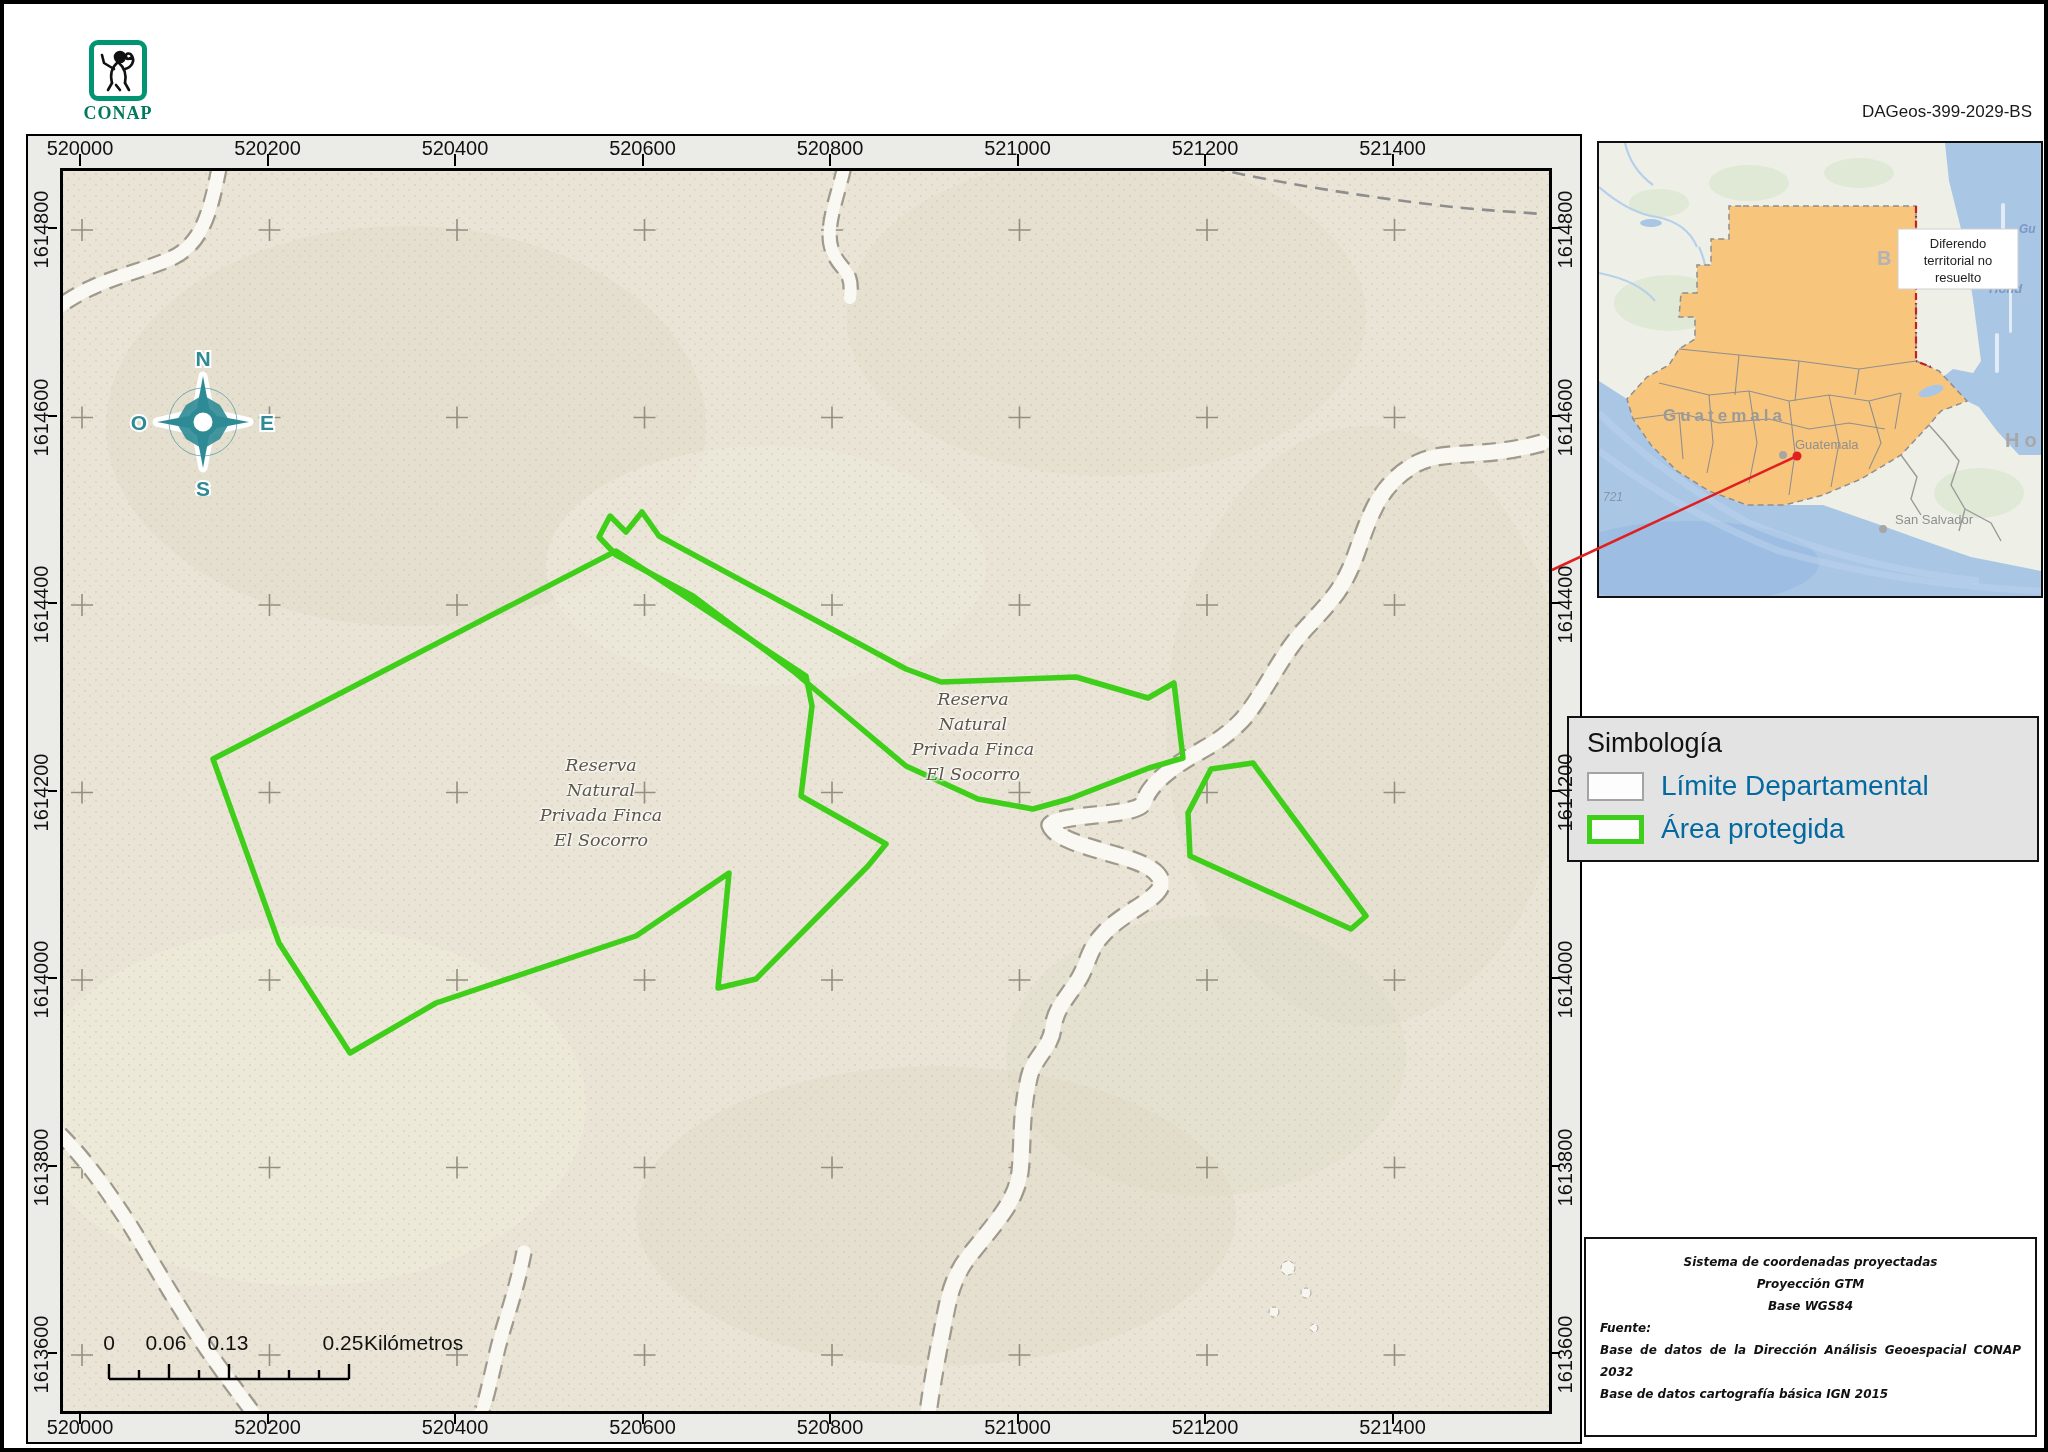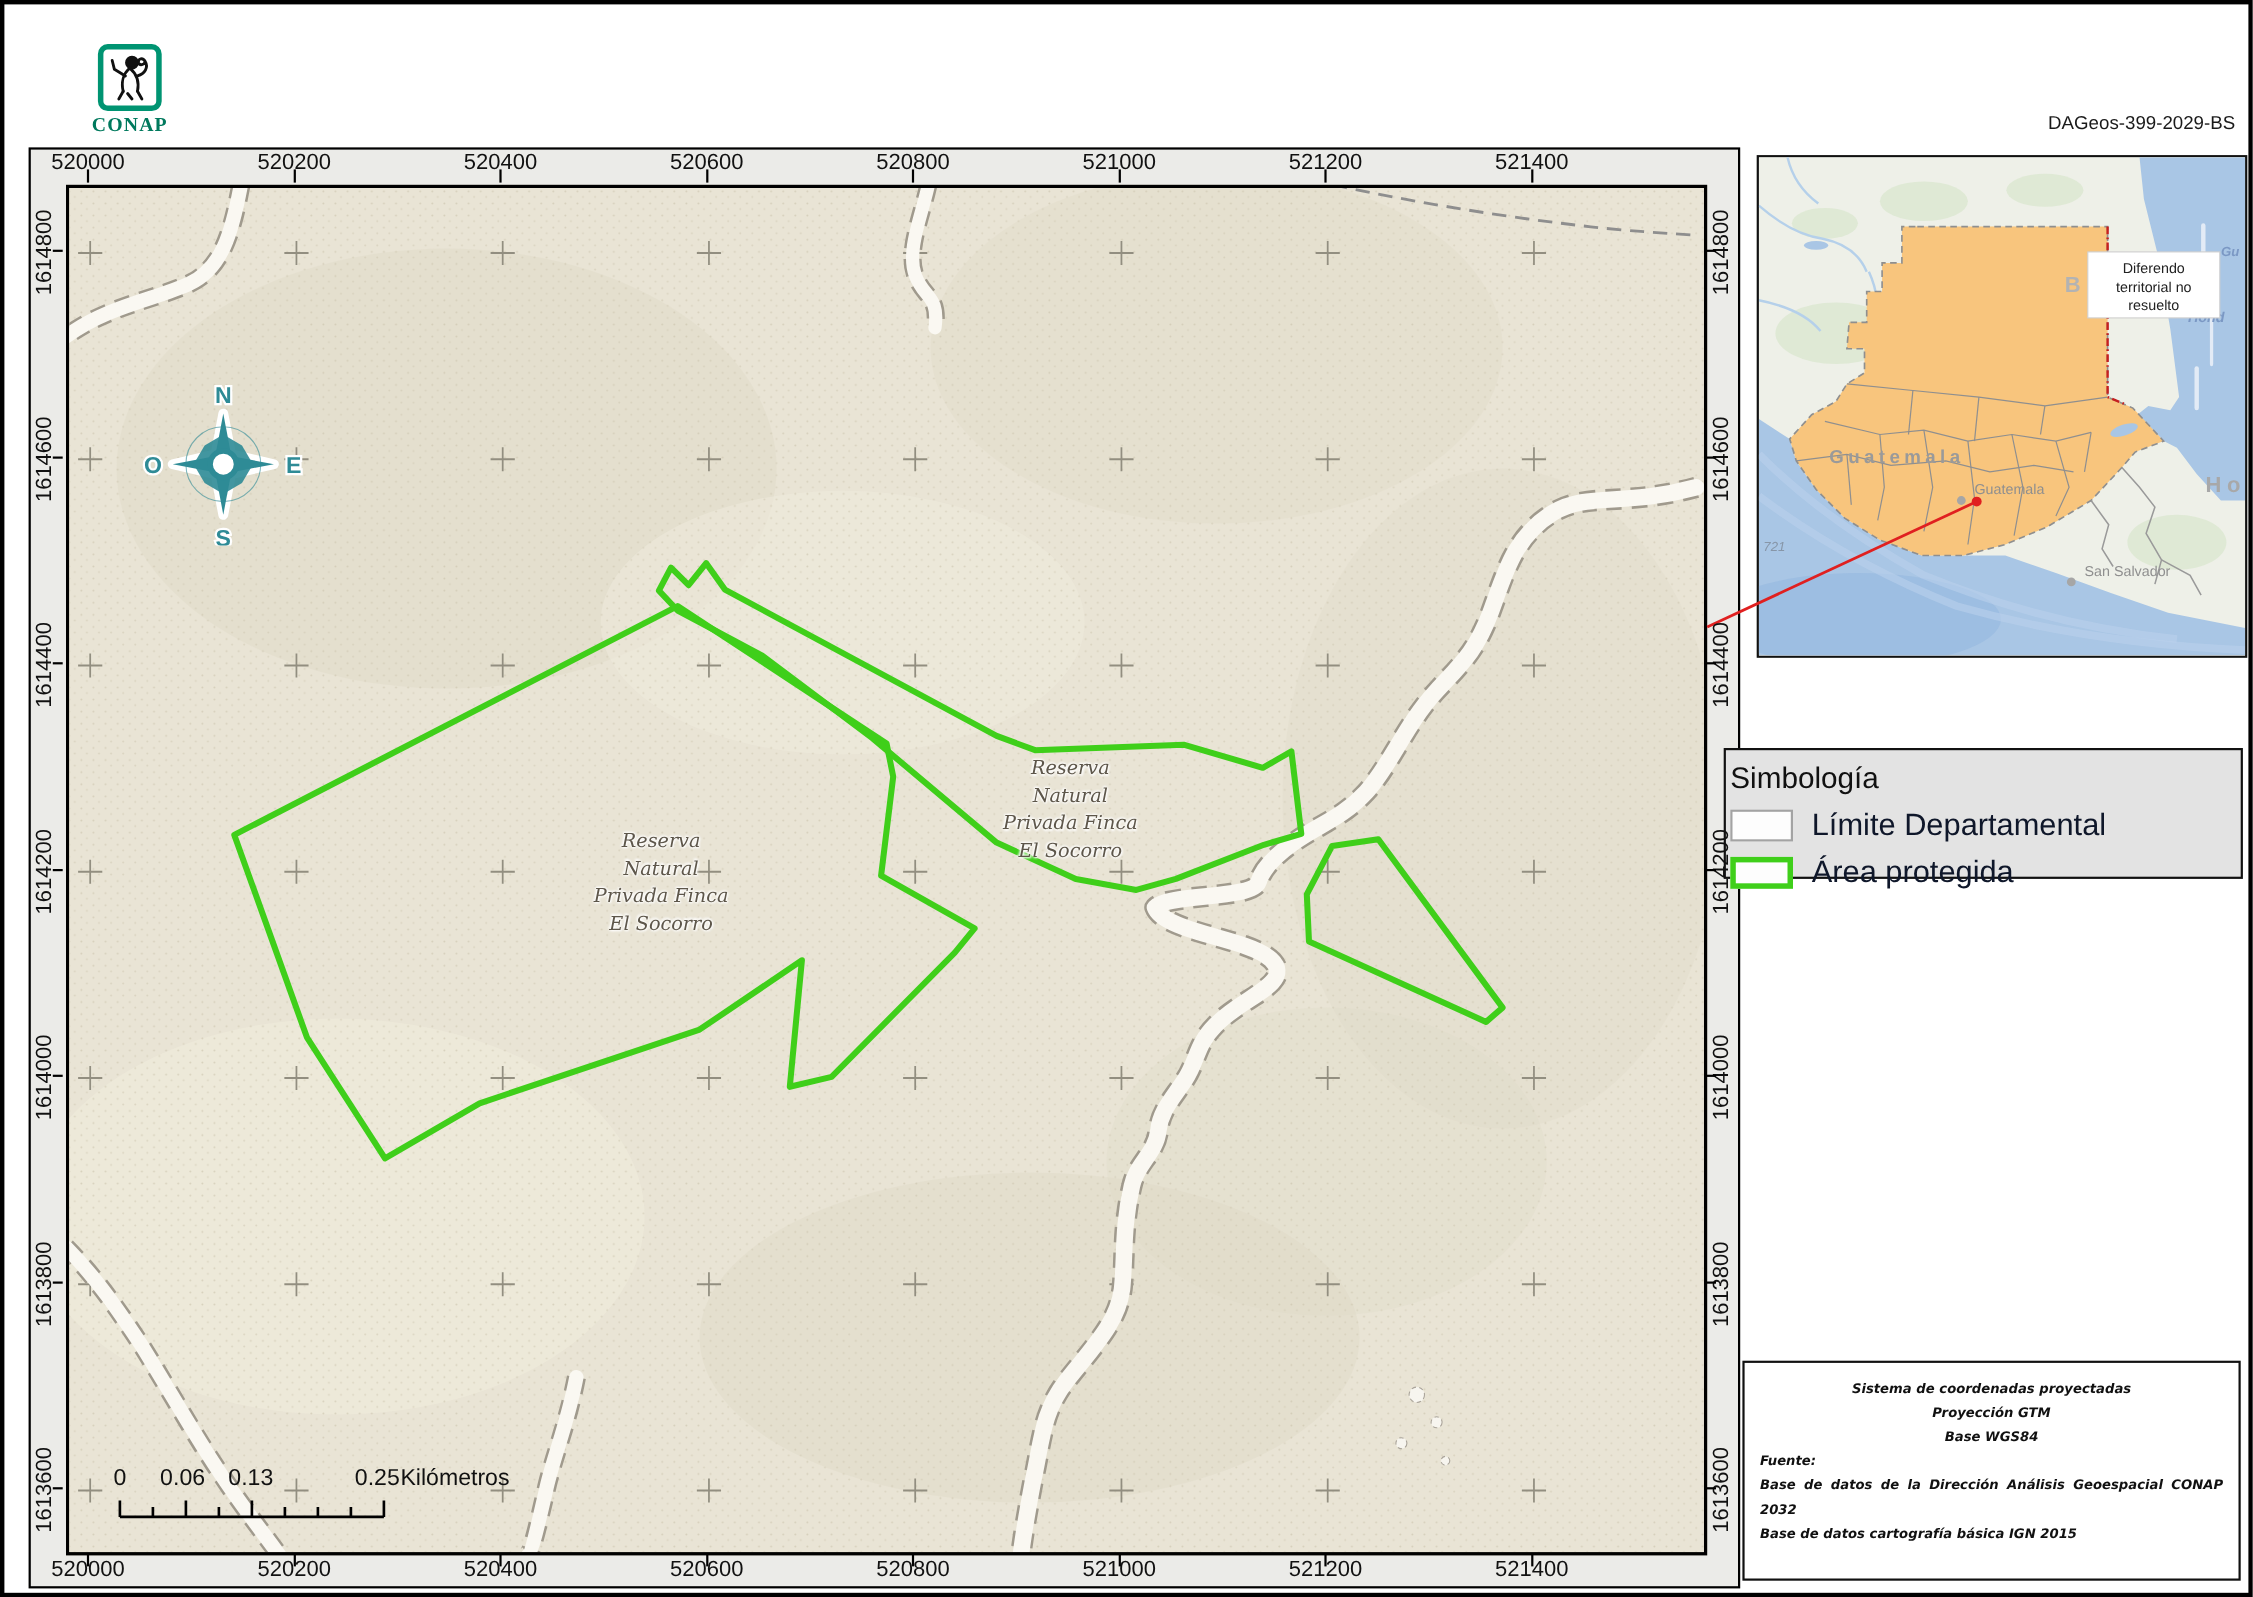--- a/index.html
+++ b/index.html
@@ -32,28 +32,28 @@
   #country-label{position:absolute;left:640px;top:770px;width:320px;text-align:center;
       font-family:"DejaVu Serif",serif;font-weight:600;font-size:27px;letter-spacing:11px;
       color:#878787;text-shadow:0 0 2px #efeade;}
   
   #compass{position:absolute;left:64px;top:173px;}
   
   #inset{position:absolute;left:1593px;top:137px;width:442px;height:453px;
          border:2px solid #111;box-sizing:content-box;background:#eef0e8;}
   #red-link{position:absolute;left:1540px;top:440px;pointer-events:none;}
   
-  #legend{position:absolute;left:1563px;top:676px;width:472px;height:119px;
-          background:#e3e3e3;border:2.5px solid #111;box-sizing:border-box;padding:10px 0 0 4px;}
+  #legend{position:absolute;left:1563px;top:712px;width:472px;height:146px;
+          background:#e3e3e3;border:2.5px solid #111;box-sizing:border-box;padding:10px 0 0 18px;}
   #legend-title{font-size:27px;color:#111;}
   .legend-row{display:flex;align-items:center;margin-top:11px;}
   .swatch{width:57px;height:29px;background:#fdfdfd;margin-right:17px;box-sizing:border-box;}
   .swatch.gray{border:2.5px solid #a3a3a3;}
   .swatch.green{border:5px solid #3fcf1a;}
-  .legend-label{font-size:28px;color:#0f172a;}
+  .legend-label{font-size:28px;color:#0369a1;}
   
   #credits{position:absolute;left:1580px;top:1233px;width:453px;height:200px;
            background:#fff;border:2.5px solid #111;box-sizing:border-box;
            padding:12px 14px;font-family:"DejaVu Sans",sans-serif;
            font-weight:bold;font-style:italic;font-size:12px;line-height:22px;color:#111;}
   .cr-center{text-align:center;}
   .cr-just{text-align:justify;}
 </style>
 </head>
 <body>

